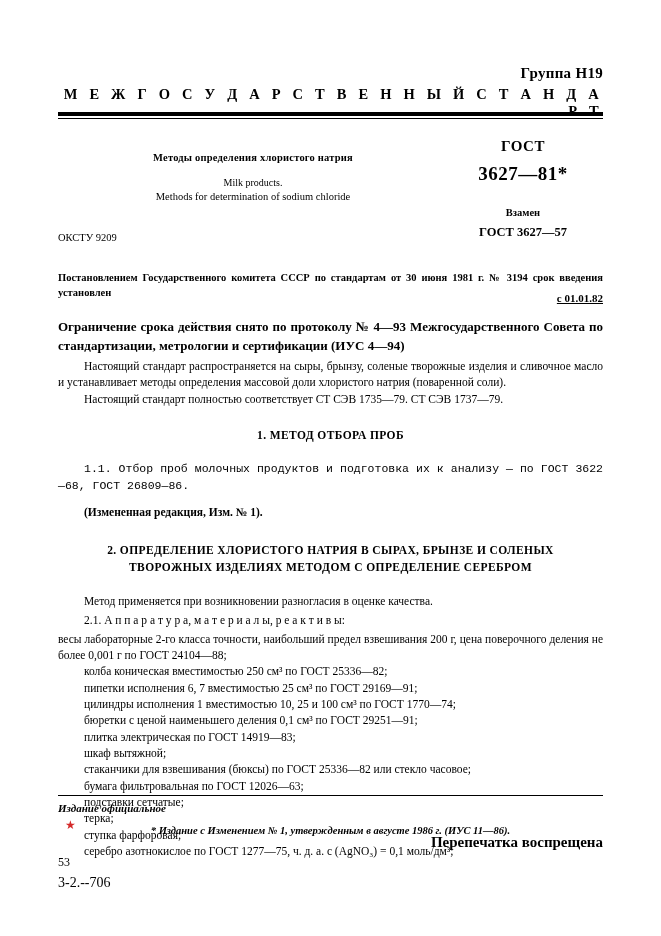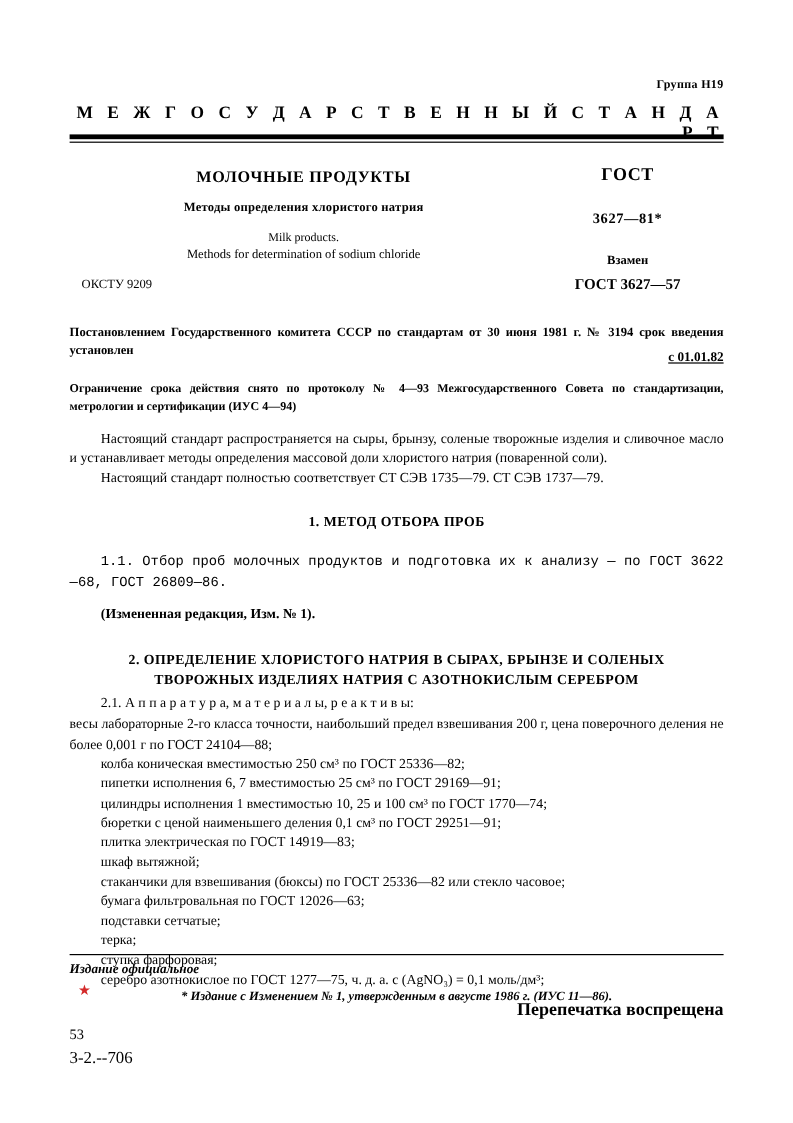--- a/index.html
+++ b/index.html
@@ -28,21 +28,21 @@
     top: 0;
     width: 545px;
   }
 
   
   .group-mark {
     position: absolute;
     right: 0;
     top: 65px;
     font-family: "Liberation Serif", serif;
-    font-size: 10px;
+    font-size: 15px;
     font-weight: bold;
     letter-spacing: 0.3px;
   }
 
   
   .std-header {
     position: absolute;
     left: 0;
     top: 86px;
     width: 545px;
@@ -103,39 +103,38 @@
     top: 138px;
     width: 160px;
     text-align: center;
     font-weight: bold;
   }
   .gost-num-1 {
     font-size: 15px;
     letter-spacing: 0.5px;
   }
   .gost-num-2 {
-    font-size: 12px;
+    font-size: 19px;
     letter-spacing: 0.5px;
-    margin-top: 20px;
+    margin-top: 8px;
   }
   .gost-replace-label {
     font-size: 10.5px;
     margin-top: 22px;
   }
   .gost-replace-val {
     font-size: 12.5px;
     margin-top: 7px;
   }
 
   .okstu {
     position: absolute;
     left: 0;
     top: 232px;
     font-size: 10.5px;
-    margin-left: 10px;
   }
 
   .decree {
     position: absolute;
     left: 0;
     top: 270px;
     width: 545px;
     font-size: 10.5px;
     font-weight: bold;
     line-height: 1.45;
@@ -148,21 +147,21 @@
     font-size: 11px;
     font-weight: bold;
     text-decoration: underline;
   }
 
   .limit {
     position: absolute;
     left: 0;
     top: 318px;
     width: 545px;
-    font-size: 10px;
+    font-size: 13px;
     font-weight: bold;
     line-height: 1.45;
     text-align: justify;
   }
 
   .body-text {
     position: absolute;
     left: 0;
     top: 358px;
     width: 545px;
@@ -260,21 +259,20 @@
 <div class="page">
   <div class="content">
 
     <div class="group-mark">Группа Н19</div>
 
     <div class="std-header">М Е Ж Г О С У Д А Р С Т В Е Н Н Ы Й   С Т А Н Д А Р Т</div>
     <div class="rule-thick"></div>
     <div class="rule-thin"></div>
 
     <div class="title-block">
-      <div class="title-ru">МОЛОЧНЫЕ ПРОДУКТЫ</div>
       <div class="subtitle-ru">Методы определения  хлористого натрия</div>
       <div class="title-en">Milk products.</div>
       <div class="subtitle-en">Methods  for  determination  of  sodium  chloride</div>
     </div>
 
     <div class="gost-block">
       <div class="gost-num-1">ГОСТ</div>
       <div class="gost-num-2">3627—81*</div>
       <div class="gost-replace-label">Взамен</div>
       <div class="gost-replace-val">ГОСТ 3627—57</div>
@@ -290,22 +288,23 @@
     <div class="body-text">
       <p>Настоящий стандарт распространяется на сыры, брынзу, соленые творожные изделия и сливочное масло  и устанавливает методы определения массовой доли хлористого натрия (поваренной соли).</p>
       <p>Настоящий стандарт полностью соответствует СТ СЭВ 1735—79.  СТ СЭВ 1737—79.</p>
 
       <div class="section-head" style="margin-top:20px;">1. МЕТОД  ОТБОРА  ПРОБ</div>
 
       <p style="margin-top:18px;font-family:Liberation Mono, monospace;">1.1. Отбор проб молочных продуктов и подготовка их к анализу — по ГОСТ 3622—68, ГОСТ 26809—86.</p>
       <p class="bold" style="margin-top:10px;">(Измененная редакция, Изм. № 1).</p>
 
       <div class="section-head" style="margin-top:22px;">2. ОПРЕДЕЛЕНИЕ ХЛОРИСТОГО НАТРИЯ В СЫРАХ, БРЫНЗЕ И СОЛЕНЫХ</div>
-      <div class="section-head">ТВОРОЖНЫХ ИЗДЕЛИЯХ  НАТРИЯ С АЗОТНОКИСЛЫМ СЕРЕБРОМ</div>
-
+      <div class="section-head">ТВОРОЖНЫХ ИЗДЕЛИЯХ  МЕТОДОМ С ОПРЕДЕЛЕНИЕ СЕРЕБРОМ</div>
+
+      <p style="margin-top:18px;">Метод применяется при возникновении разногласия в оценке качества.</p>
       <p style="margin-top:3px;">2.1. А п п а р а т у р а,    м а т е р и а л ы,    р е а к т и в ы:</p>
 
       <div class="para" style="margin-top:2px;">весы лабораторные 2-го класса точности, наибольший предел взвешивания 200 г, цена поверочного деления не более 0,001 г по ГОСТ 24104—88;</div>
       <div class="list-line">колба коническая вместимостью 250 см³  по ГОСТ 25336—82;</div>
       <div class="list-line">пипетки  исполнения  6, 7  вместимостью  25 см³  по  ГОСТ 29169—91;</div>
       <div class="list-line">цилиндры исполнения 1 вместимостью 10, 25 и 100 см³ по ГОСТ 1770—74;</div>
       <div class="list-line">бюретки с ценой  наименьшего   деления  0,1 см³  по  ГОСТ 29251—91;</div>
       <div class="list-line">плитка электрическая по ГОСТ 14919—83;</div>
       <div class="list-line">шкаф вытяжной;</div>
       <div class="list-line">стаканчики для взвешивания (бюксы) по ГОСТ 25336—82 или стекло часовое;</div>

